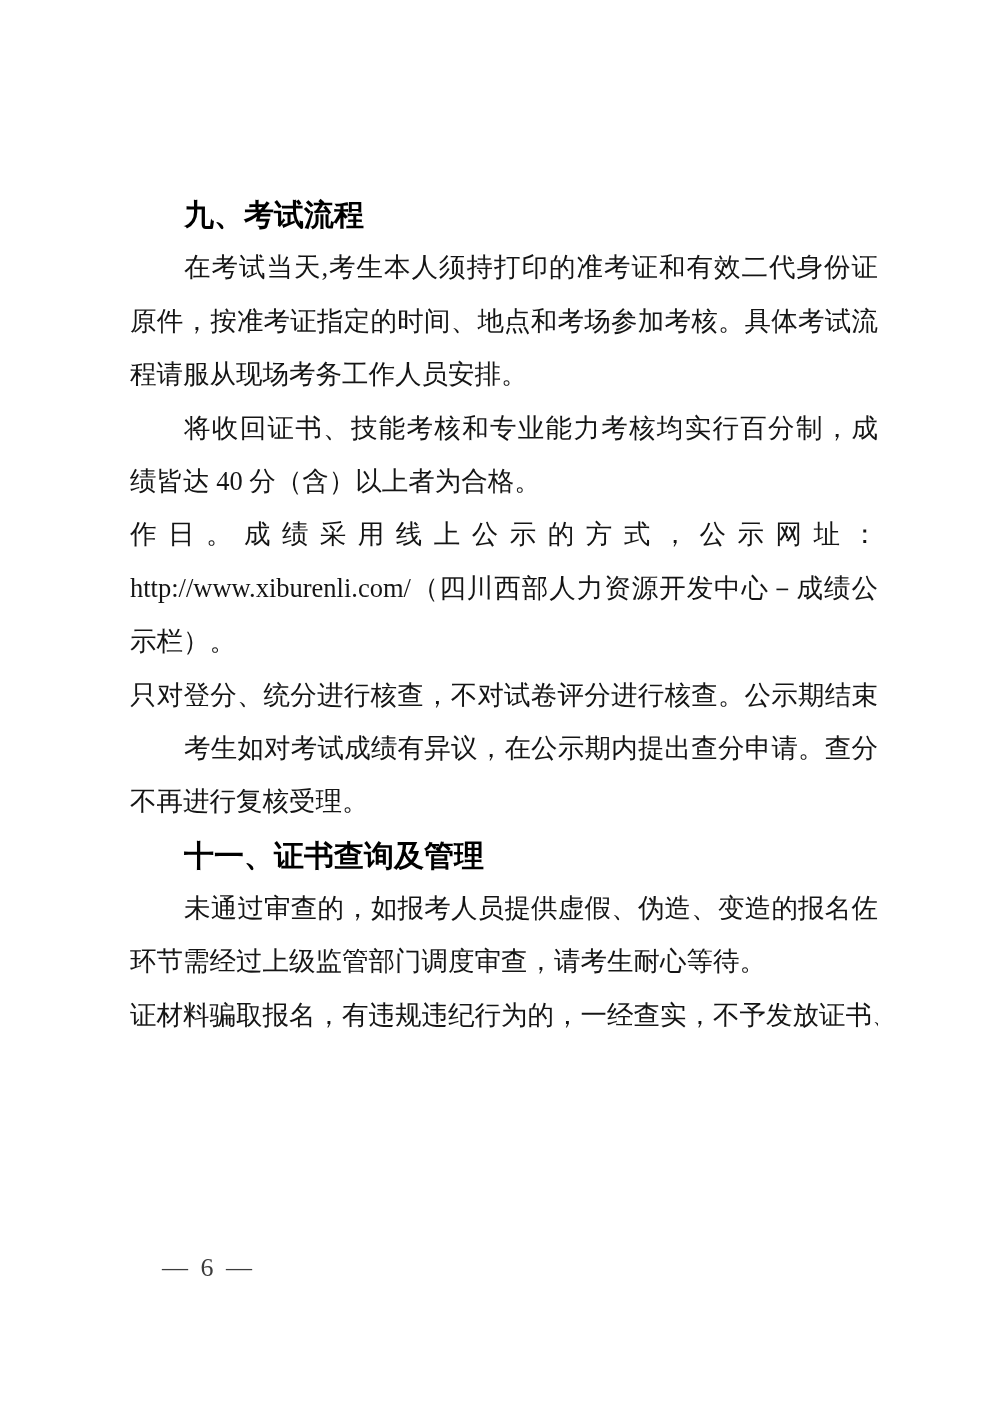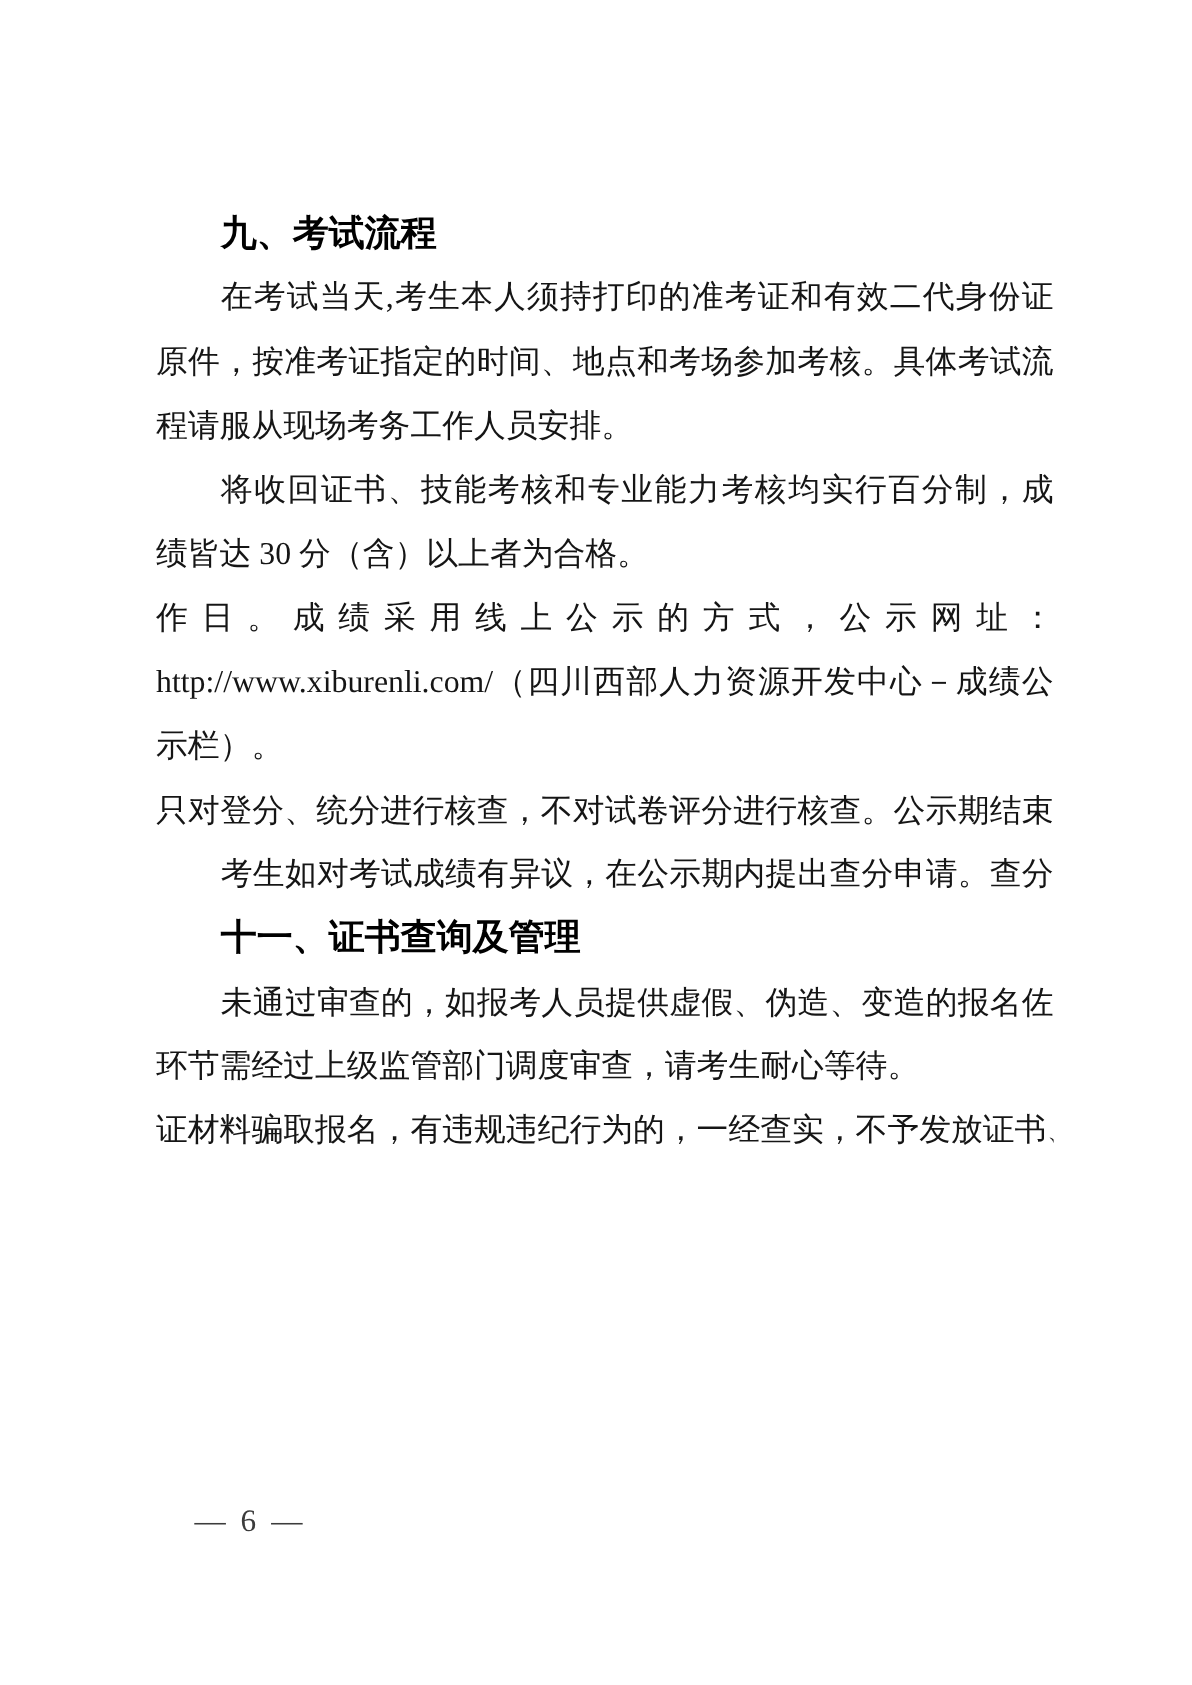--- a/index.html
+++ b/index.html
@@ -12,21 +12,21 @@
     width: 993px;
     height: 1404px;
     background: #ffffff;
     overflow: hidden;
     font-family: "Liberation Serif", "DejaVu Serif", serif;
     color: #151515;
   }
   .content {
     position: absolute;
     left: 130px;
-    top: 168px;
+    top: 188px;
     width: 748px;
   }
   .line {
     line-height: 53.4px;
     height: 53.4px;
     font-size: 26.5px;
     white-space: nowrap;
     overflow: hidden;
     text-align: center;
     text-align-last: left;
@@ -66,28 +66,29 @@
   <div class="content">
 
     <div class="line heading">九、考试流程</div>
 
     <div class="line j first">在考试当天,考生本人须持打印的准考证和有效二代身份证</div>
     <div class="line j">原件，按准考证指定的时间、地点和考场参加考核。具体考试流</div>
     <div class="line">程请服从现场考务工作人员安排。</div>
 
 
     <div class="line j first">将收回证书、技能考核和专业能力考核均实行百分制，成</div>
-    <div class="line">绩皆达 30 分（含）以上者为合格。</div>
+    <div class="line">绩皆达 40 分（含）以上者为合格。</div>
 
     <div class="line j">作日。成绩采用线上公示的方式，公示网址：</div>
     <div class="line j">http://www.xiburenli.com/（四川西部人力资源开发中心－成绩公</div>
     <div class="line">示栏）。</div>
 
     <div class="line j">只对登分、统分进行核查，不对试卷评分进行核查。公示期结束</div>
     <div class="line j first">考生如对考试成绩有异议，在公示期内提出查分申请。查分</div>
+    <div class="line">不再进行复核受理。</div>
 
     <div class="line heading">十一、证书查询及管理</div>
 
     <div class="line j first">未通过审查的，如报考人员提供虚假、伪造、变造的报名佐</div>
 
     <div class="line">环节需经过上级监管部门调度审查，请考生耐心等待。</div>
     <div class="line j">证材料骗取报名，有违规违纪行为的，一经查实，不予发放证书、</div>
 
   </div>
 

